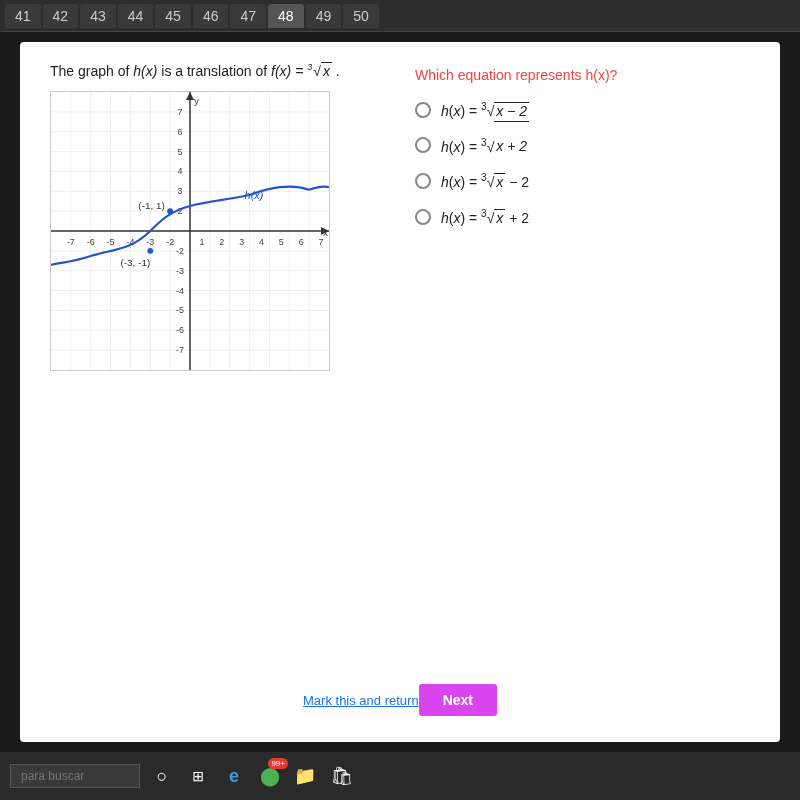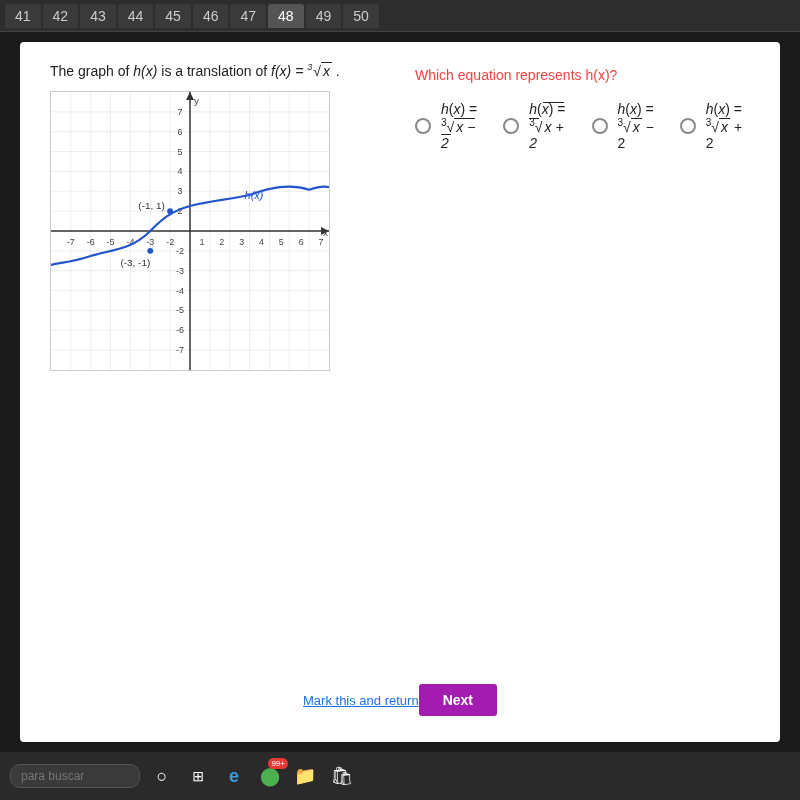--- a/index.html
+++ b/index.html
@@ -98,21 +98,21 @@
     
     .which-eq-text {
       font-size: 14px;
       color: #ef4444;
       margin-bottom: 18px;
     }
 
     .option-list {
       list-style: none;
       display: flex;
-      flex-direction: row;
+      flex-direction: column;
       gap: 18px;
     }
 
     .option-item {
       display: flex;
       align-items: center;
       gap: 10px;
       cursor: pointer;
     }
 
@@ -159,21 +159,21 @@
       background: #fff;
       border: 1px solid #999;
       color: #333;
       font-size: 14px;
       padding: 8px 20px;
       cursor: pointer;
       border-radius: 3px;
     }
 
     .btn-next {
-      background: #a21caf;
+      background: #d946ef;
       border: none;
       color: #fff;
       font-size: 14px;
       font-weight: bold;
       padding: 8px 24px;
       cursor: pointer;
       border-radius: 3px;
     }
 
     
@@ -186,21 +186,21 @@
       gap: 8px;
     }
 
     .taskbar-search {
       background: #3a3a3a;
       border: 1px solid #555;
       color: #84cc16;
       font-size: 12px;
       padding: 4px 10px;
       width: 130px;
-      border-radius: 10px;
+      border-radius: 0;
     }
 
     .taskbar-icon {
       width: 28px;
       height: 28px;
       display: flex;
       align-items: center;
       justify-content: center;
       color: #fff;
       font-size: 16px;

